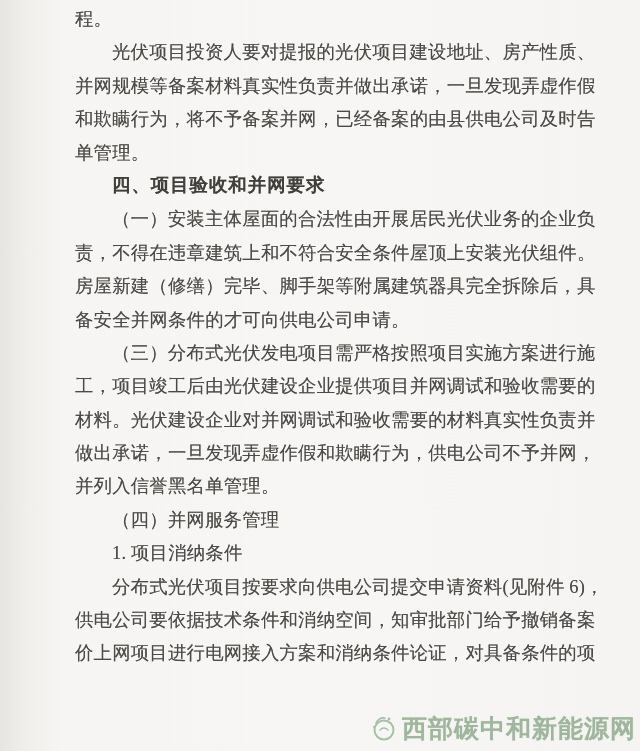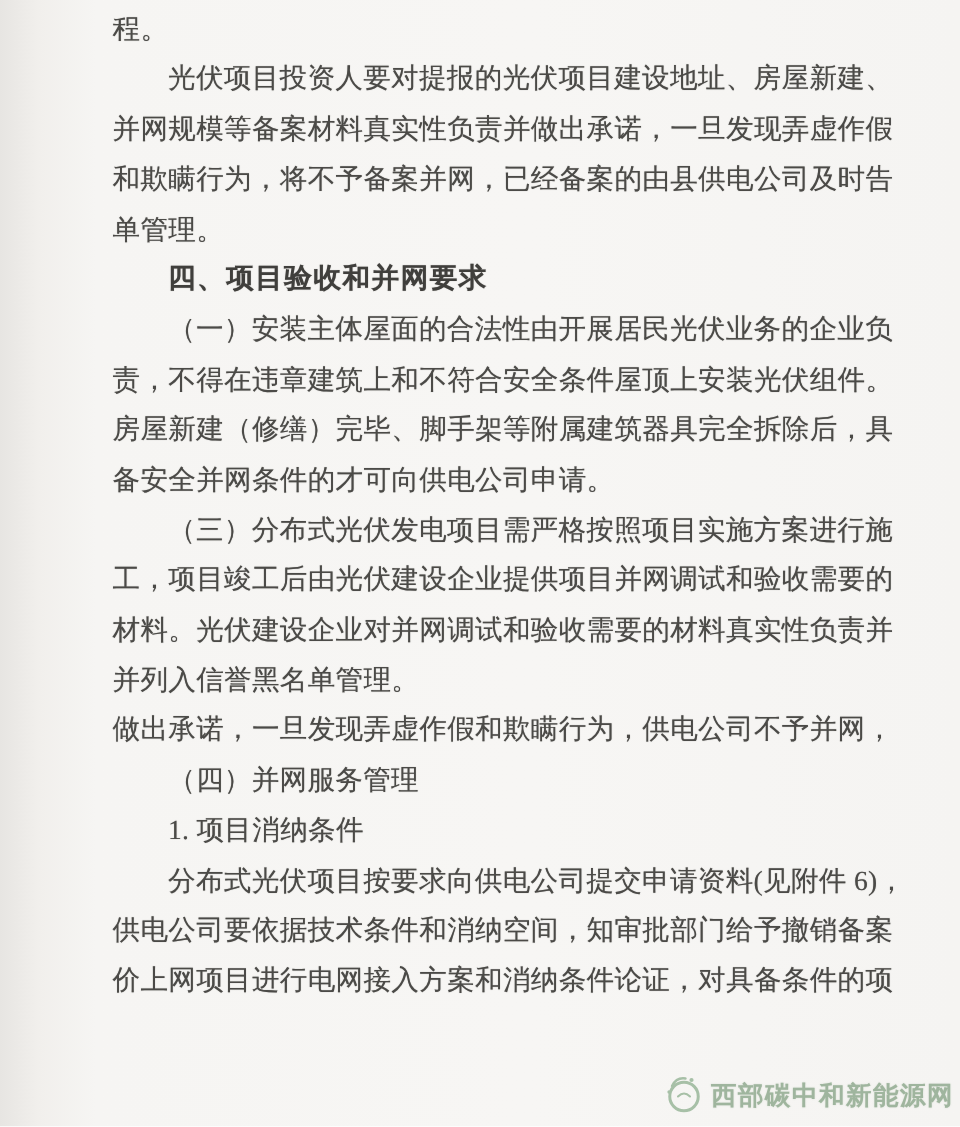--- a/index.html
+++ b/index.html
@@ -54,50 +54,50 @@
     opacity: 0.85;
     pointer-events: none;
   }
   .watermark-logo {
     width: 30px;
     height: 30px;
     flex: 0 0 auto;
   }
   .watermark-text {
     font-family: Liberation Sans, sans-serif;
-    font-size: 17px;
+    font-size: 25px;
     font-weight: 600;
     letter-spacing: 1px;
     color: #91ab90;
     white-space: nowrap;
     text-shadow: 0 0 1px rgba(145,171,144,0.5);
   }
 </style>
 </head>
 <body>
 
 <div class="page">
 
   <div class="doc-text">
 
   <div class="line">程。</div>
-      <div class="line indent-2">光伏项目投资人要对提报的光伏项目建设地址、房屋新建、</div>
+      <div class="line indent-2">光伏项目投资人要对提报的光伏项目建设地址、房产性质、</div>
       <div class="line">并网规模等备案材料真实性负责并做出承诺，一旦发现弄虚作假</div>
       <div class="line">和欺瞒行为，将不予备案并网，已经备案的由县供电公司及时告</div>
       <div class="line">单管理。</div>
       <div class="line indent-2 heading">四、项目验收和并网要求</div>
       <div class="line indent-2">（一）安装主体屋面的合法性由开展居民光伏业务的企业负</div>
       <div class="line">责，不得在违章建筑上和不符合安全条件屋顶上安装光伏组件。</div>
       <div class="line">房屋新建（修缮）完毕、脚手架等附属建筑器具完全拆除后，具</div>
       <div class="line">备安全并网条件的才可向供电公司申请。</div>
       <div class="line indent-2">（三）分布式光伏发电项目需严格按照项目实施方案进行施</div>
       <div class="line">工，项目竣工后由光伏建设企业提供项目并网调试和验收需要的</div>
       <div class="line">材料。光伏建设企业对并网调试和验收需要的材料真实性负责并</div>
+      <div class="line">做出承诺，一旦发现弄虚作假和欺瞒行为，供电公司不予并网，</div>
       <div class="line">并列入信誉黑名单管理。</div>
-      <div class="line">做出承诺，一旦发现弄虚作假和欺瞒行为，供电公司不予并网，</div>
       <div class="line indent-2">（四）并网服务管理</div>
       <div class="line indent-2">1. 项目消纳条件</div>
       <div class="line indent-2">分布式光伏项目按要求向供电公司提交申请资料(见附件 6)，</div>
       <div class="line">供电公司要依据技术条件和消纳空间，知审批部门给予撤销备案</div>
       <div class="line">价上网项目进行电网接入方案和消纳条件论证，对具备条件的项</div>
     </div>
 
   <div class="watermark">
     <svg class="watermark-logo" viewBox="0 0 30 30" xmlns="http://www.w3.org/2000/svg">
       <circle cx="15" cy="16" r="9.5" fill="none" stroke="#9ab79a" stroke-width="2"></circle>

